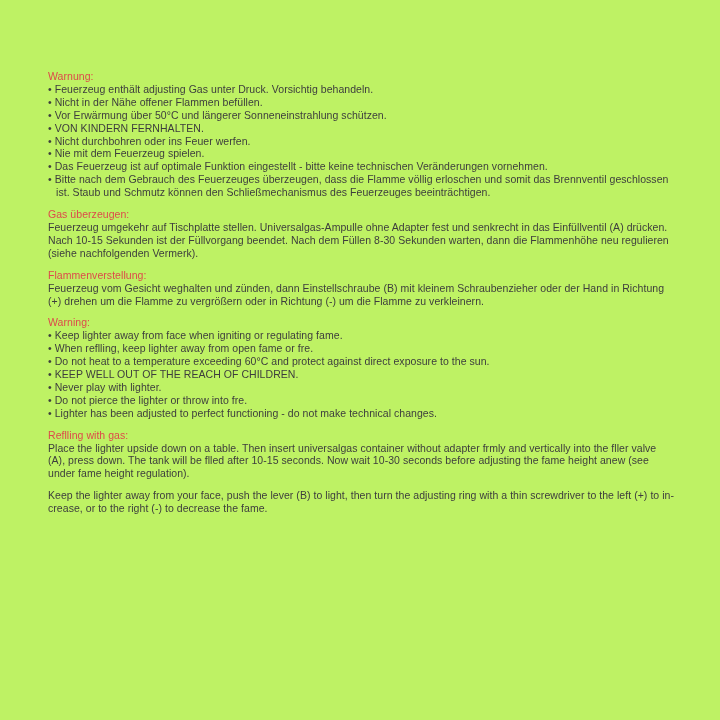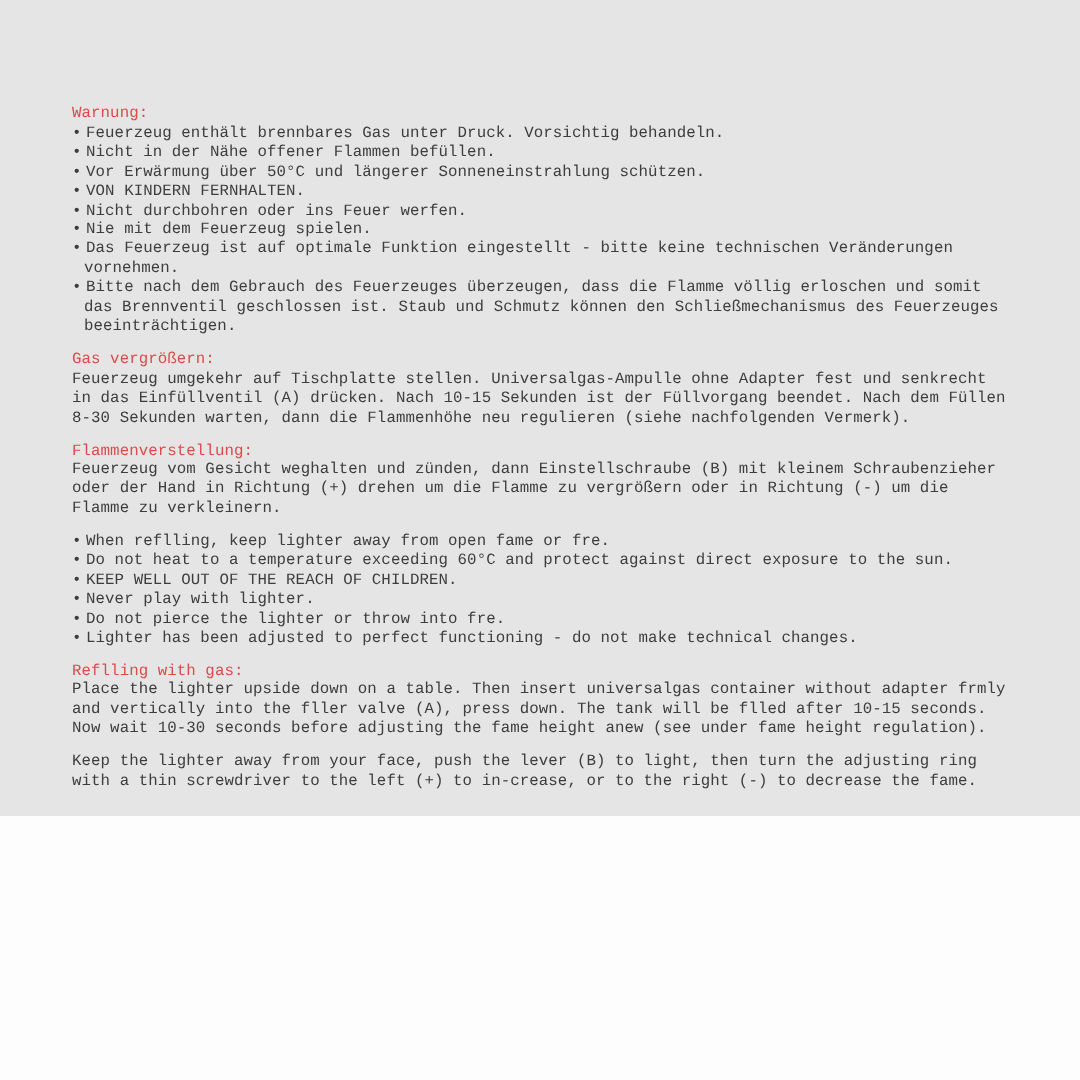--- a/index.html
+++ b/index.html
@@ -3,23 +3,23 @@
 <meta charset="utf-8">
 <style>
   html, body {
     margin: 0;
     padding: 0;
     background: #fdfdfd;
   }
   .page {
     position: relative;
     width: 720px;
-    height: 544px;
-    background: #e5e5e5;
-    font-family: Liberation Mono, monospace;
+    height: 720px;
+    background: #bef264;
+    font-family: Liberation Sans, sans-serif;
     color: #3d3d3d;
     overflow: hidden;
   }
   .content {
     position: absolute;
     left: 48px;
     top: 70px;
     width: 627px;
     font-size: 10.5px;
     line-height: 12.9px;
@@ -54,43 +54,45 @@
 </style>
 </head>
 <body>
 
 <div class="page">
   <main class="content">
 
     <section class="sec">
       <h2 class="hd">Warnung:</h2>
       <ul class="list">
-        <li class="li"><span class="bullet">•</span><span>Feuerzeug enthält brennbares Gas unter Druck. Vorsichtig behandeln.</span></li>
+        <li class="li"><span class="bullet">•</span><span>Feuerzeug enthält adjusting Gas unter Druck. Vorsichtig behandeln.</span></li>
         <li class="li"><span class="bullet">•</span><span>Nicht in der Nähe offener Flammen befüllen.</span></li>
         <li class="li"><span class="bullet">•</span><span>Vor Erwärmung über 50°C und längerer Sonneneinstrahlung schützen.</span></li>
         <li class="li"><span class="bullet">•</span><span>VON KINDERN FERNHALTEN.</span></li>
         <li class="li"><span class="bullet">•</span><span>Nicht durchbohren oder ins Feuer werfen.</span></li>
         <li class="li"><span class="bullet">•</span><span>Nie mit dem Feuerzeug spielen.</span></li>
         <li class="li"><span class="bullet">•</span><span>Das Feuerzeug ist auf optimale Funktion eingestellt - bitte keine technischen Veränderungen vornehmen.</span></li>
         <li class="li"><span class="bullet">•</span><span>Bitte nach dem Gebrauch des Feuerzeuges überzeugen, dass die Flamme völlig erloschen und somit das Brennventil geschlossen ist. Staub und Schmutz können den Schließmechanismus des Feuerzeuges beeinträchtigen.</span></li>
       </ul>
     </section>
 
     <section class="sec">
-      <h2 class="hd">Gas vergrößern:</h2>
+      <h2 class="hd">Gas überzeugen:</h2>
       <p class="para">Feuerzeug umgekehr auf Tischplatte stellen. Universalgas-Ampulle ohne Adapter fest und senkrecht in das Einfüllventil (A) drücken. Nach 10-15 Sekunden ist der Füllvorgang beendet. Nach dem Füllen 8-30 Sekunden warten, dann die Flammenhöhe neu regulieren (siehe nachfolgenden Vermerk).</p>
     </section>
 
     <section class="sec">
       <h2 class="hd">Flammenverstellung:</h2>
       <p class="para">Feuerzeug vom Gesicht weghalten und zünden, dann Einstellschraube (B) mit kleinem Schraubenzieher oder der Hand in Richtung (+) drehen um die Flamme zu vergrößern oder in Richtung (-) um die Flamme zu verkleinern.</p>
     </section>
 
     <section class="sec">
+      <h2 class="hd">Warning:</h2>
       <ul class="list">
+        <li class="li"><span class="bullet">•</span><span>Keep lighter away from face when igniting or regulating fame.</span></li>
         <li class="li"><span class="bullet">•</span><span>When reflling, keep lighter away from open fame or fre.</span></li>
         <li class="li"><span class="bullet">•</span><span>Do not heat to a temperature exceeding 60°C and protect against direct exposure to the sun.</span></li>
         <li class="li"><span class="bullet">•</span><span>KEEP WELL OUT OF THE REACH OF CHILDREN.</span></li>
         <li class="li"><span class="bullet">•</span><span>Never play with lighter.</span></li>
         <li class="li"><span class="bullet">•</span><span>Do not pierce the lighter or throw into fre.</span></li>
         <li class="li"><span class="bullet">•</span><span>Lighter has been adjusted to perfect functioning - do not make technical changes.</span></li>
       </ul>
     </section>
 
     <section class="sec">

